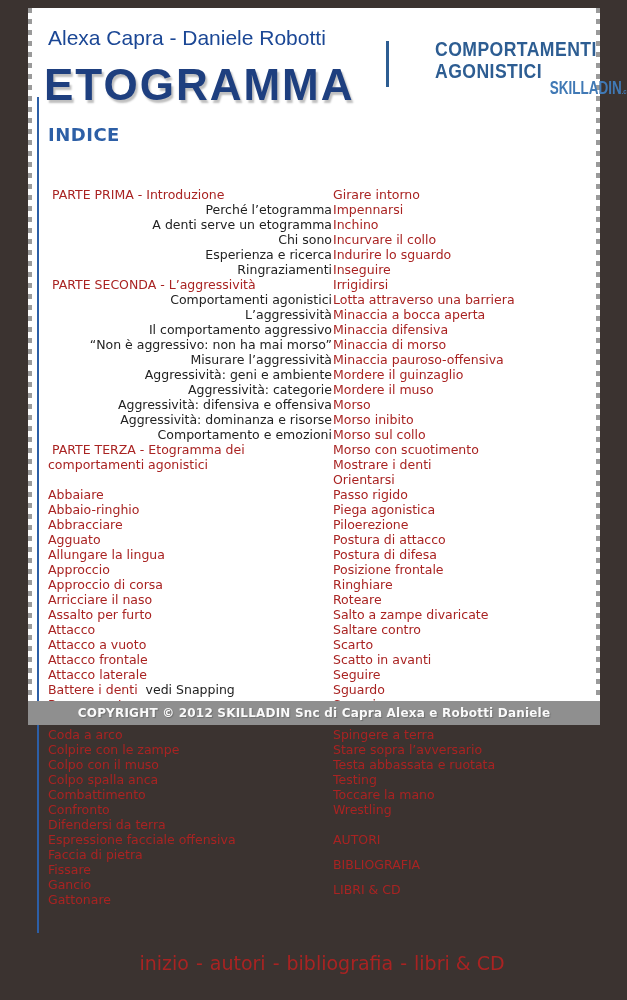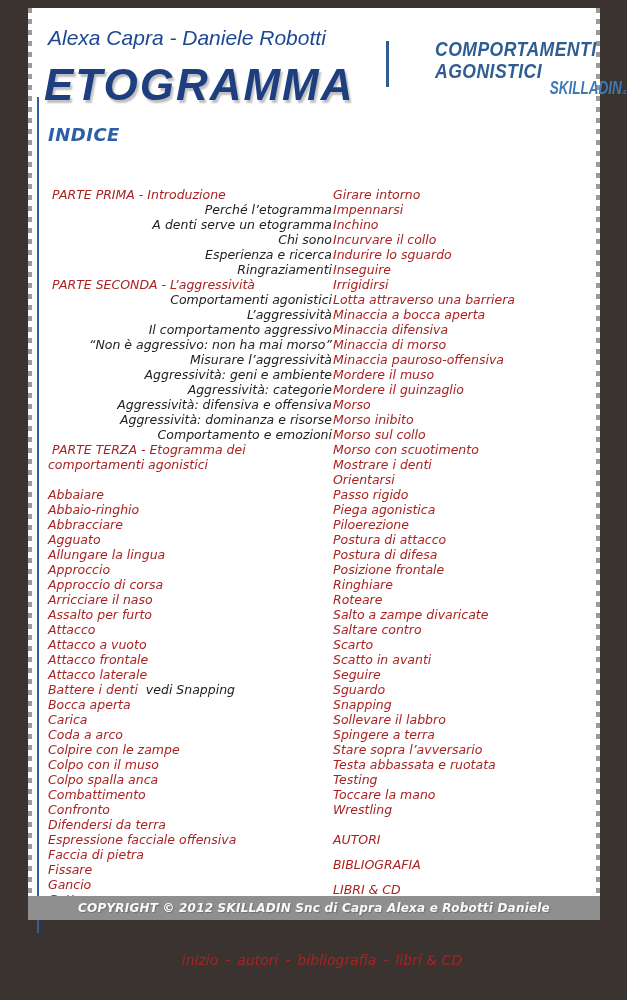--- a/index.html
+++ b/index.html
@@ -9,21 +9,21 @@
     --author-blue:#1b4795;
     --tagline-blue:#2d5d92;
     --logo-blue:#4079b5;
     --link-red:#a92322;
     --text-black:#222222;
     --bar-gray:#8f8f8f;
   }
   html,body{margin:0;padding:0;}
   body{font-family:"DejaVu Sans",sans-serif;background:var(--frame-brown);}
   .frame{position:relative;width:627px;height:1000px;background:var(--frame-brown);overflow:hidden;}
-  .page{position:absolute;left:28px;top:8px;width:572px;height:912px;background:#ffffff;font-style:italic;}
+  .page{position:absolute;left:28px;top:8px;width:572px;height:717px;background:#ffffff;}
   .perf{position:absolute;top:0;bottom:0;width:4px;
     background:repeating-linear-gradient(to bottom,#9a9a9a 0 5px,transparent 5px 11px);}
   .perf-left{left:0;}
   .perf-right{right:0;}
   .authors{position:absolute;left:20px;top:18px;font-family:"Liberation Sans",sans-serif;
     font-size:21px;color:var(--author-blue);}
   .title{position:absolute;left:0;top:36px;margin:16px;font-family:"Liberation Sans",sans-serif;
     font-size:44px;font-weight:900;letter-spacing:2px;color:var(--title-blue);
     text-shadow:2px 3px 2px #bfbfbf;}
   .header-right{position:absolute;left:358px;top:30px;width:214px;height:62px;padding-left:36px;}
@@ -40,21 +40,21 @@
     letter-spacing:.5px;color:var(--accent-blue);}
   .columns{position:absolute;left:20px;top:179px;right:8px;}
   .col{position:absolute;top:0;}
   .col-left{left:0;width:284px;}
   .col-right{left:285px;width:280px;}
   .entry{font-size:12.5px;line-height:15px;white-space:pre-wrap;}
   .entry.plain{color:var(--text-black);text-align:right;}
   .entry.link,.entry.section{color:var(--link-red);cursor:pointer;}
   .entry .suffix{color:var(--text-black);cursor:default;}
   .footer-links{position:absolute;left:16px;right:0;top:944px;text-align:center;
-    font-size:14px;color:var(--link-red);}
+    font-size:19px;color:var(--link-red);}
   .footer-links .flink{color:var(--link-red);cursor:pointer;}
   .footer-links .sep{margin:0 7px;color:var(--link-red);}
   .copyright-bar{position:absolute;left:0;right:0;bottom:0;height:24px;background:var(--bar-gray);
     text-align:center;}
   .copyright-bar span{font-size:12px;line-height:24px;font-weight:bold;color:#fafafa;
     text-shadow:1px 1px 1px #6e6e6e;letter-spacing:.2px;}
 </style>
 </head>
 <body>
 
@@ -137,22 +137,22 @@
           <div class="entry link"><span>Inchino</span></div>
           <div class="entry link"><span>Incurvare il collo</span></div>
           <div class="entry link"><span>Indurire lo sguardo</span></div>
           <div class="entry link"><span>Inseguire</span></div>
           <div class="entry link"><span>Irrigidirsi</span></div>
           <div class="entry link"><span>Lotta attraverso una barriera</span></div>
           <div class="entry link"><span>Minaccia a bocca aperta</span></div>
           <div class="entry link"><span>Minaccia difensiva</span></div>
           <div class="entry link"><span>Minaccia di morso</span></div>
           <div class="entry link"><span>Minaccia pauroso-offensiva</span></div>
+          <div class="entry link"><span>Mordere il guinzaglio</span></div>
           <div class="entry link"><span>Mordere il muso</span></div>
-          <div class="entry link"><span>Mordere il guinzaglio</span></div>
           <div class="entry link"><span>Morso</span></div>
           <div class="entry link"><span>Morso inibito</span></div>
           <div class="entry link"><span>Morso sul collo</span></div>
           <div class="entry link"><span>Morso con scuotimento</span></div>
           <div class="entry link"><span>Mostrare i denti</span></div>
           <div class="entry link"><span>Orientarsi</span></div>
           <div class="entry link"><span>Passo rigido</span></div>
           <div class="entry link"><span>Piega agonistica</span></div>
           <div class="entry link"><span>Piloerezione</span></div>
           <div class="entry link"><span>Postura di attacco</span></div>

